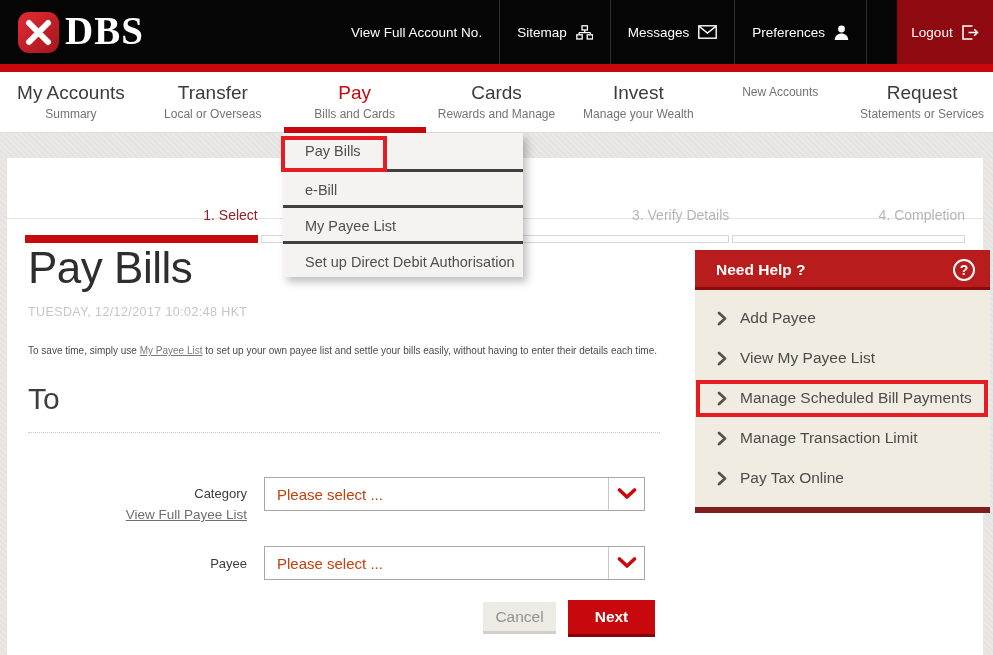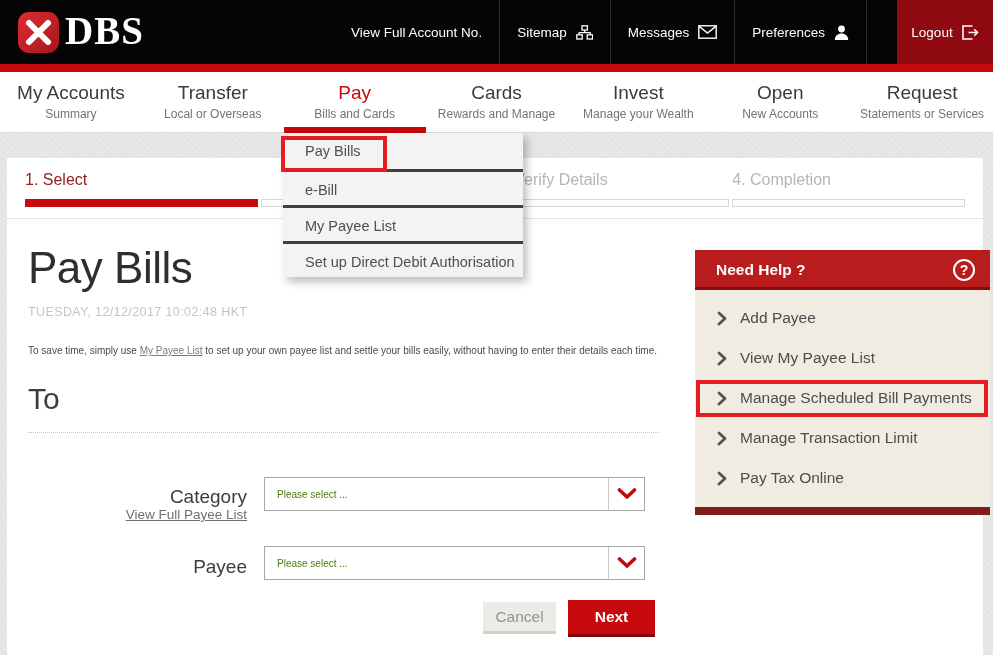--- a/index.html
+++ b/index.html
@@ -31,54 +31,54 @@
   
   .page-bg { position:absolute; left:0; top:133px; width:993px; height:522px; background-color:#eae8e6;
              background-image:repeating-linear-gradient(45deg, rgba(0,0,0,0.02) 0 2px, rgba(255,255,255,0) 2px 4px); }
 
   
   .card { position:absolute; left:7px; top:158px; width:976px; height:497px; background:#fff; }
 
   
   .steps { position:absolute; left:7px; top:158px; width:976px; height:61px; background:#fff; border-bottom:1px solid #e7e5e2; display:flex; gap:3px; padding:13px 18px 0; }
   .step { flex:1; }
-  .step-label { text-align:left; font-size:16px; color:#b5b5b5; height:22px; }
+  .step-label { text-align:right; font-size:14px; color:#b5b5b5; height:22px;margin-top:36px; }
   .step-bar { height:8px; margin-top:6px; background:#fdfdfd; border:1px solid #d8d8d8; }
   .step.active .step-label { color:#8f2223; }
   .step.active .step-bar { background:#c7080d; border:none; }
 
   
   .content { position:absolute; left:28px; top:243px; width:640px; }
   .page-title { font-size:44px; color:#2e2e2e; font-weight:400; letter-spacing:-0.5px; }
   .page-date { margin-top:12px; font-size:12.5px; color:#c6c5c3; letter-spacing:0.4px; }
   .intro { margin-top:23px; font-size:10px; color:#4a4a4a; line-height:1.7; }
   .intro a { color:#7a7a7a; text-decoration:underline; cursor:pointer; }
   .section-heading { margin-top:23px; font-size:30px; color:#3e3e3e; font-weight:400; }
   .dotted-sep { margin-top:16px; border-top:1px dotted #c6c6c6; width:632px; }
 
   
-  .form-label { position:absolute; left:28px; width:219px; text-align:right; font-size:19px; color:#3d3d3d; }
+  .form-label { position:absolute; left:28px; width:219px; text-align:right; font-size:13px; color:#3d3d3d; }
   .lbl-category { top:486px; }
   .link-vfpl { position:absolute; left:28px; width:219px; text-align:right; top:507px; font-size:13.5px; color:#6f6f6f; text-decoration:underline; cursor:pointer; }
   .lbl-payee { top:556px; }
   .select { position:absolute; left:264px; width:381px; height:34px; background:#fff; border:1px solid #a7a7a7; display:flex; align-items:stretch; cursor:pointer; }
   .sel-category { top:477px; }
   .sel-payee { top:546px; }
-  .sel-text { flex:1; display:flex; align-items:center; padding-left:12px; font-size:10px; color:#4d7c0f; }
+  .sel-text { flex:1; display:flex; align-items:center; padding-left:12px; font-size:15px; color:#c2410c; }
   .sel-arrow { width:36px; border-left:1px solid #c9c9c9; display:flex; align-items:center; justify-content:center; }
 
   
   .btn-cancel { position:absolute; left:483px; top:602px; width:73px; height:32px; background:#edebe5; border:none; border-bottom:3px solid #d2cfc7; color:#94928c; font-size:15.5px; font-family:"Liberation Sans",sans-serif; cursor:pointer; }
   .btn-next { position:absolute; left:568px; top:600px; width:87px; height:37px; background:#c7080d; border:none; border-bottom:3px solid #83050a; color:#fff; font-size:15.5px; font-weight:bold; font-family:"Liberation Sans",sans-serif; cursor:pointer; }
 
   
   .help-panel { position:absolute; left:695px; top:250px; width:295px; z-index:20; }
   .help-header { position:relative; height:40px; background:#b91c1c; border-bottom:3px solid #8c0a0e; color:#fff; font-size:15.5px; font-weight:bold; line-height:40px; padding-left:21px; }
   .help-q { position:absolute; right:15px; top:9px; width:22px; height:22px; border:2px solid #fff; border-radius:50%; color:#fff; font-size:14px; font-weight:bold; text-align:center; line-height:19px; cursor:pointer; }
-  .help-list { background:#f1ece2; padding:8px 0 9px; border-bottom:8px solid #7f1d1d; list-style:none; }
+  .help-list { background:#f1ece2; padding:8px 0 9px; border-bottom:6px solid #7f1d1d; list-style:none; }
   .help-item { display:flex; align-items:center; gap:13px; height:40px; padding-left:22px; font-size:15.5px; color:#4c4c4c; cursor:pointer; }
 
   
   .dropdown { position:absolute; left:283px; top:133px; width:240px; z-index:50; box-shadow:4px 5px 8px rgba(0,0,0,0.25); }
   .dd-item { height:36px; line-height:36px; padding-left:22px; background:#f4f3f1; font-size:14.5px; color:#4f4f4f; cursor:pointer; }
   .dd-item + .dd-item { border-top:3px solid #404040; }
 
   
   .annotation { position:absolute; border:4px solid #e51c23; z-index:100; pointer-events:none; }
   .ann-paybills { left:281px; top:136px; width:106px; height:36px; }
@@ -159,21 +159,20 @@
     </div>
     <div class="nav-item">
       <div class="nav-title">Cards</div>
       <div class="nav-sub">Rewards and Manage</div>
     </div>
     <div class="nav-item">
       <div class="nav-title">Invest</div>
       <div class="nav-sub">Manage your Wealth</div>
     </div>
     <div class="nav-item">
-      <div class="nav-title">Open</div>
       <div class="nav-sub">New Accounts</div>
     </div>
     <div class="nav-item">
       <div class="nav-title">Request</div>
       <div class="nav-sub">Statements or Services</div>
     </div>
   </nav>
 
   <div class="page-bg"></div>
 

